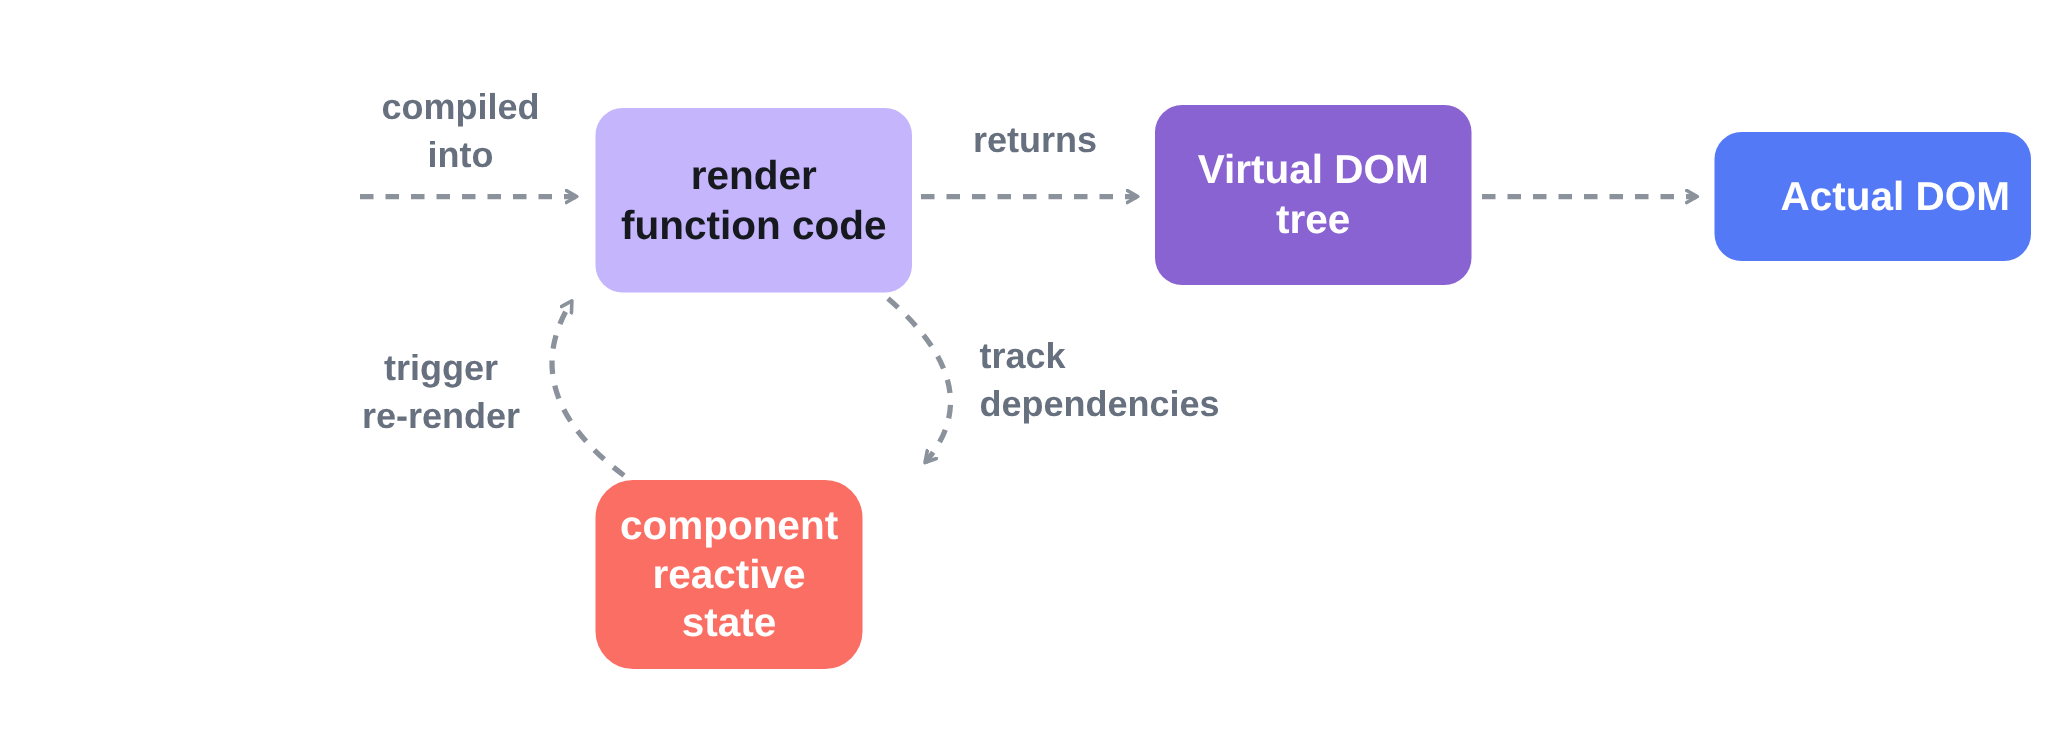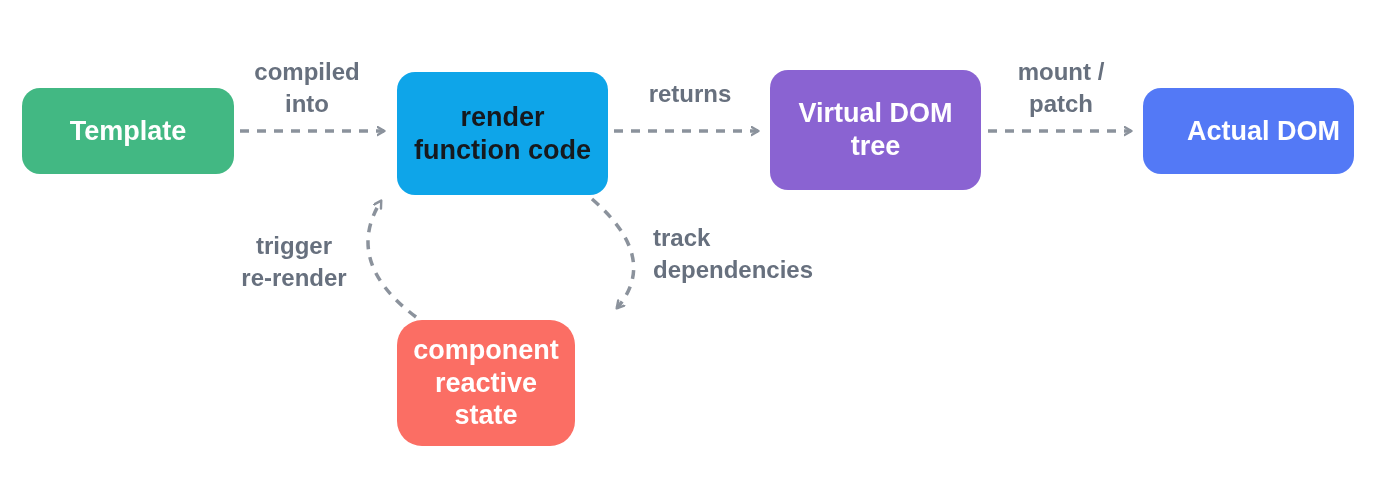--- a/index.html
+++ b/index.html
@@ -81,43 +81,39 @@
 
     <path class="arrow" d="M 614 131 L 758 131" marker-end="url(#arrowhead)"></path>
 
     <path class="arrow" d="M 988 131 L 1131 131" marker-end="url(#arrowhead)"></path>
 
     <path class="arrow" d="M 416 317 Q 343 262 381 201" marker-end="url(#arrowhead)"></path>
 
     <path class="arrow" d="M 592 199 Q 660 258 617 308" marker-end="url(#arrowhead)"></path>
   </svg>
 
-  <div class="node" id="node-template" style="background: rgb(66, 184, 131); color: rgb(255, 255, 255);">
-    <span>Template</span>
-  </div>
 
-  <div class="node" id="node-render" style="background: #0ea5e9; color: rgb(22, 25, 29);">
+  <div class="node" id="node-render" style="background: #c4b5fd; color: rgb(22, 25, 29);">
     <span>render function code</span>
   </div>
 
   <div class="node" id="node-virtual-dom" style="background: rgb(138, 99, 210); color: rgb(255, 255, 255);">
     <span>Virtual DOM tree</span>
   </div>
 
   <div class="node" id="node-actual-dom" style="background: rgb(83, 121, 246); color: rgb(255, 255, 255); justify-content: flex-end;">
     <span>Actual DOM</span>
   </div>
 
   <div class="node" id="node-reactive-state" style="background: rgb(251, 110, 100); color: rgb(255, 255, 255);">
     <span>component reactive state</span>
   </div>
 
   <div class="edge-label center" id="label-compiled-into">compiled into</div>
 
   <div class="edge-label center" id="label-returns">returns</div>
 
-  <div class="edge-label center" id="label-mount-patch">mount / patch</div>
 
   <div class="edge-label left" id="label-track-deps">track dependencies</div>
 
   <div class="edge-label center" id="label-trigger">trigger re-render</div>
 
 </div>
 
 </body></html>

